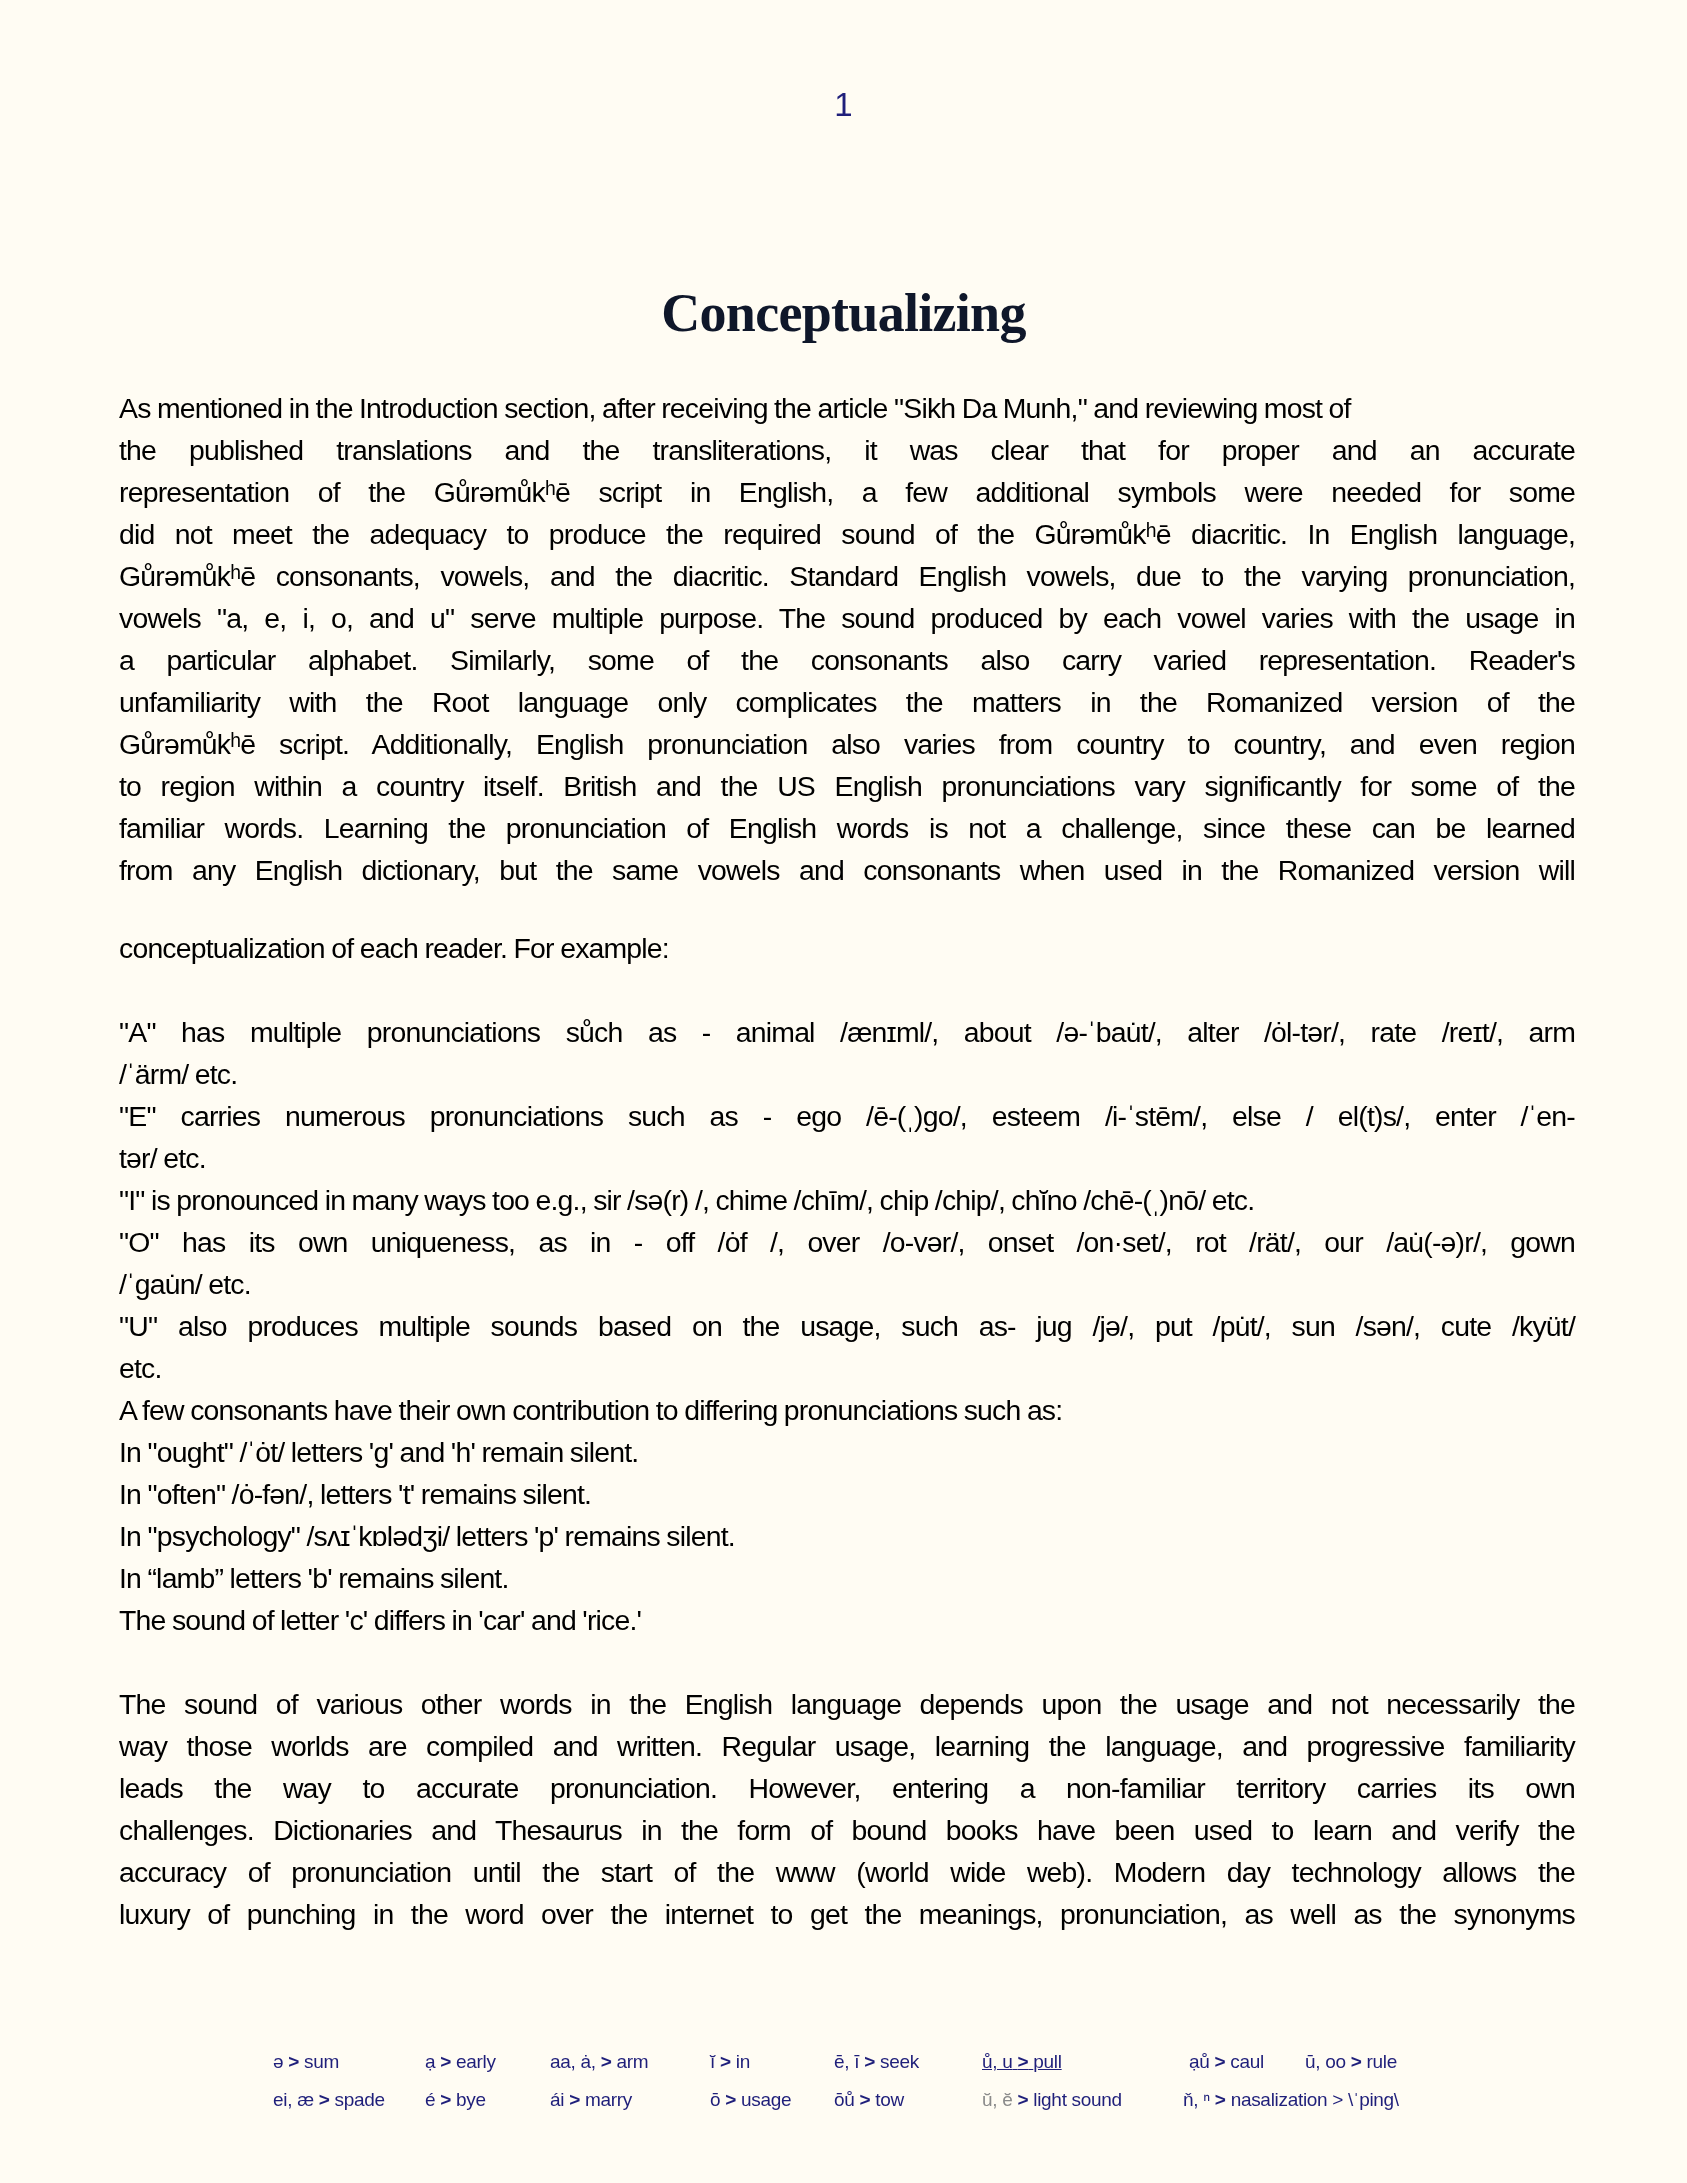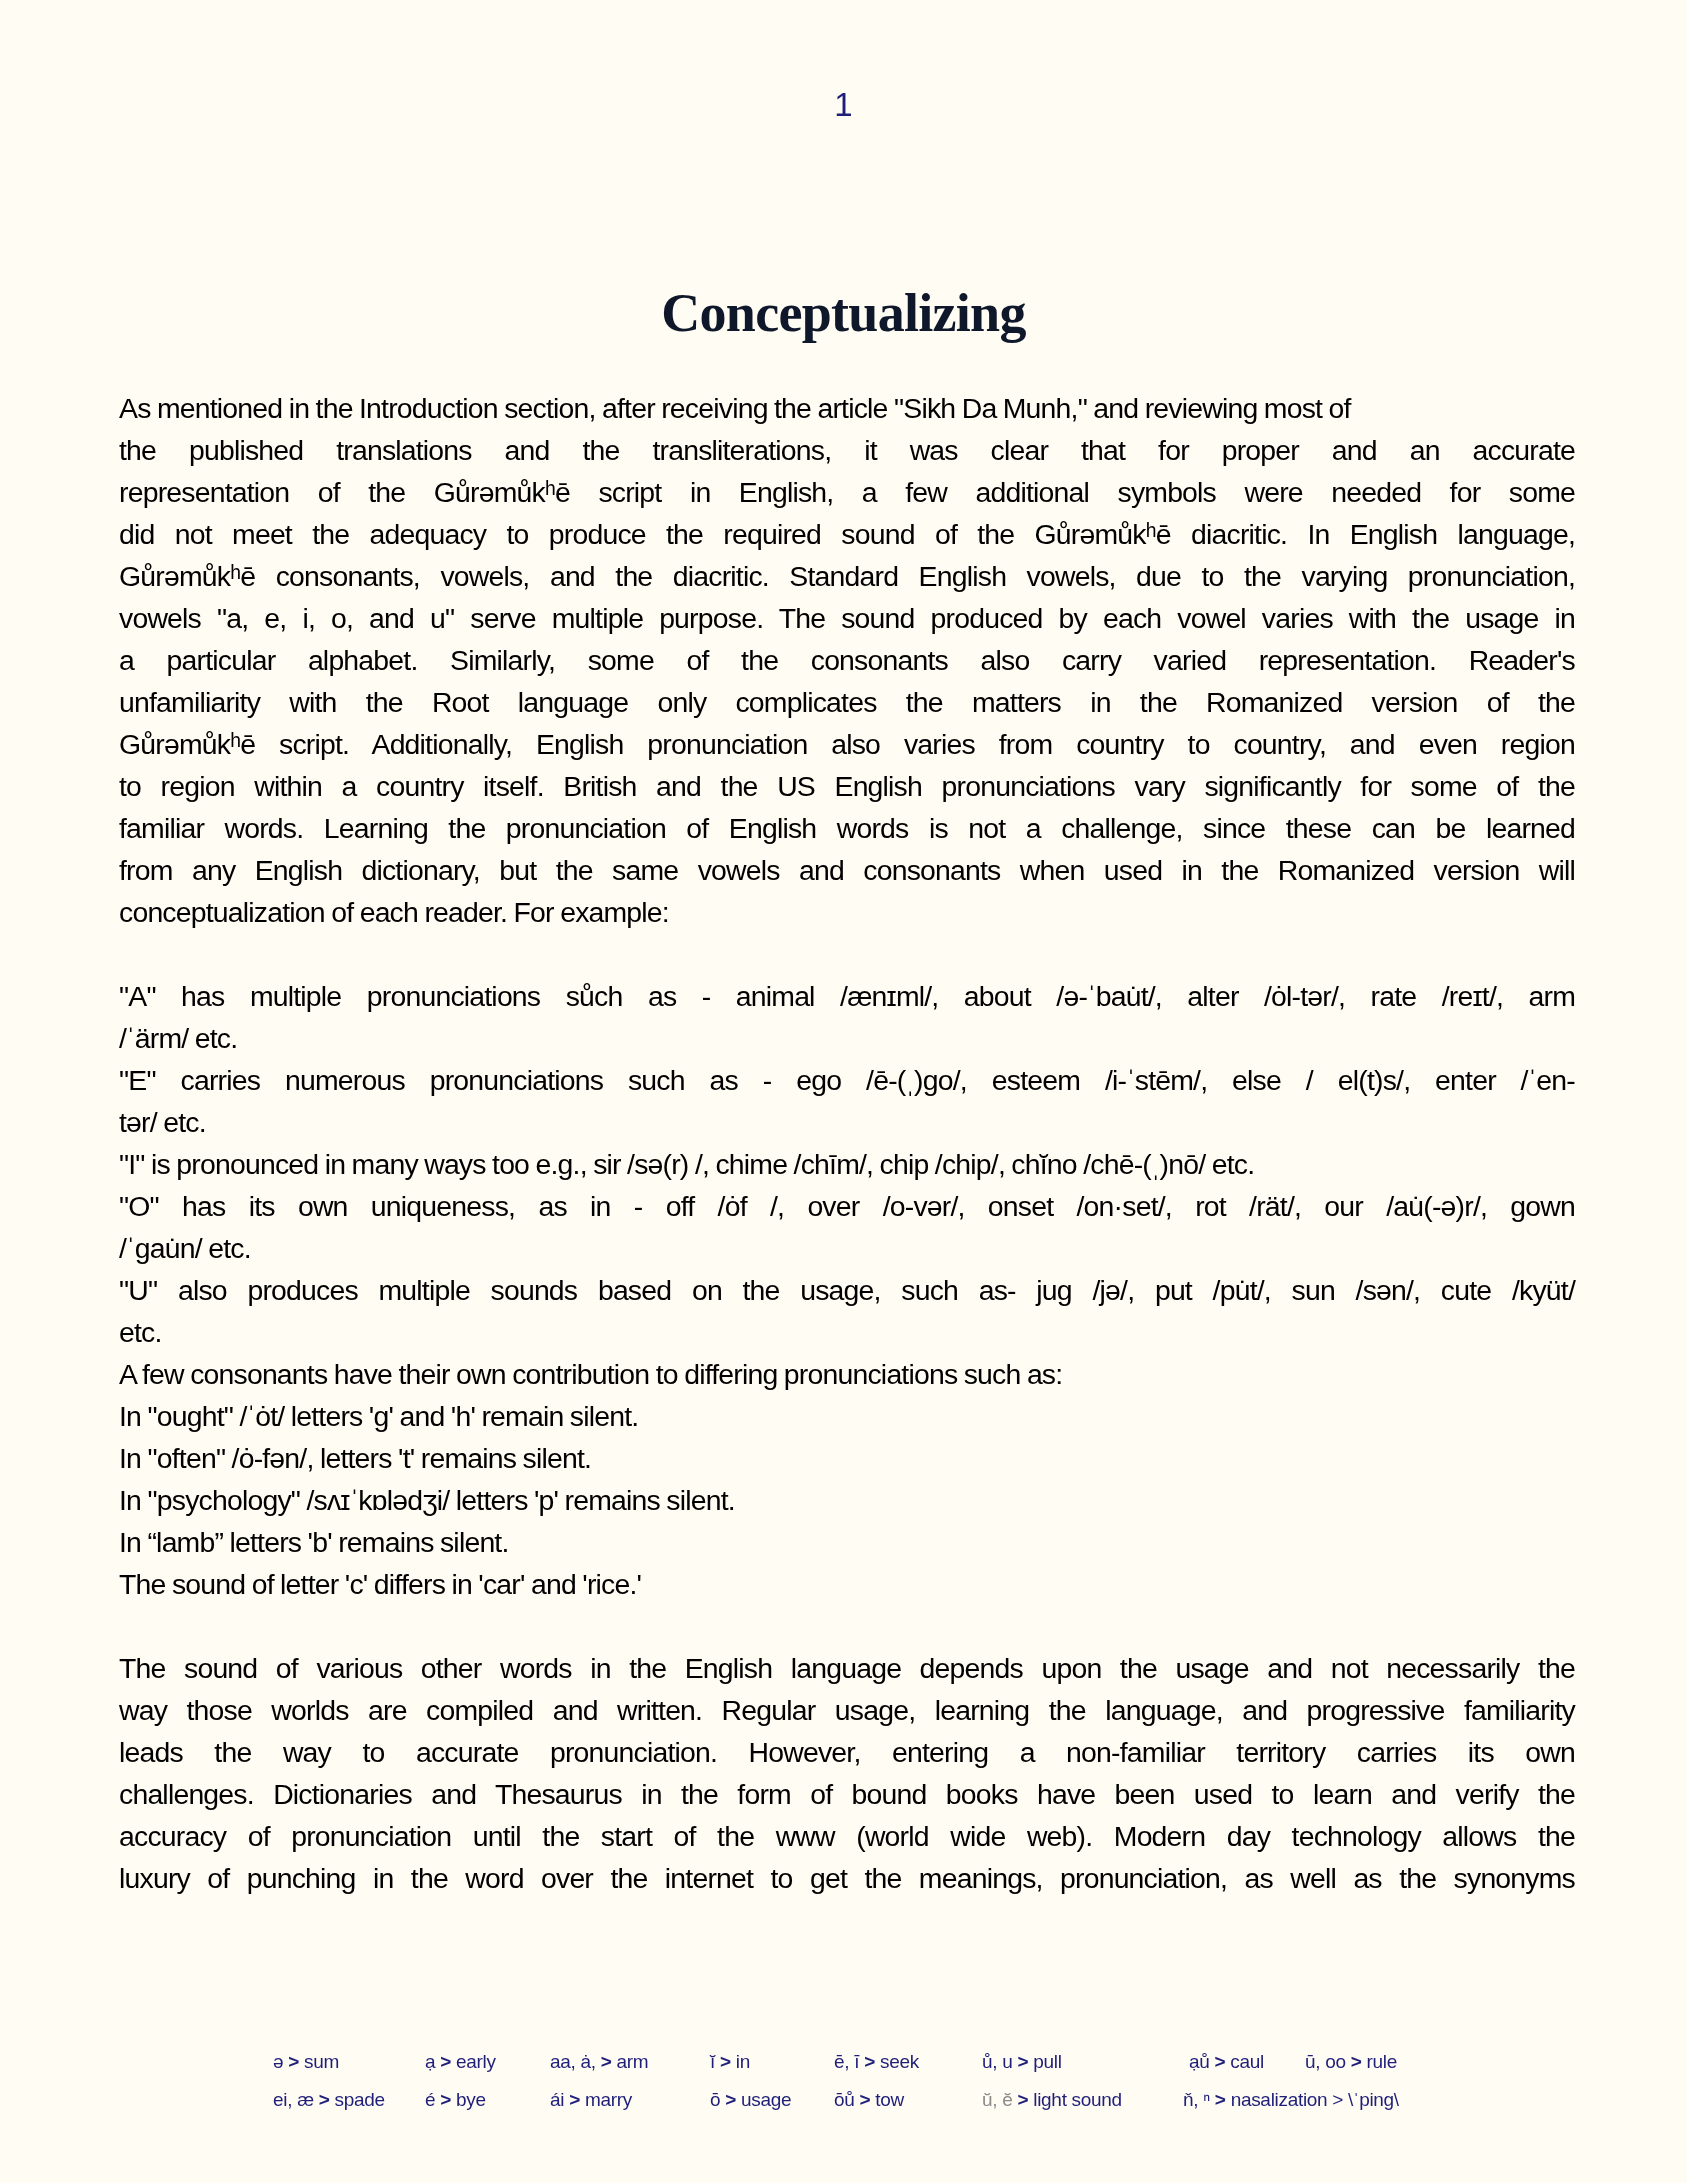--- a/index.html
+++ b/index.html
@@ -55,20 +55,21 @@
   }
   .spacer {
     height: 42px;
   }
   .line {
     margin: 0;
     text-align: justify;
   }
   .line.last {
     text-align: left;
+    margin-top: 36px;
   }
   .examples {
     margin: 0;
   }
   .example-line {
     margin: 0;
     text-align: justify;
     text-align-last: left;
   }
   .legend {
@@ -156,21 +157,21 @@
   </div>
 </div>
 
 <div class="legend">
   <div class="legend-row">
     <span class="legend-item" style="left:0px;"><span class="sym">ə</span> <span class="gt">&gt;</span> <span>sum</span></span>
     <span class="legend-item" style="left:152px;"><span class="sym">ạ</span> <span class="gt">&gt;</span> <span>early</span></span>
     <span class="legend-item" style="left:277px;"><span class="sym">aa, ȧ,</span> <span class="gt">&gt;</span> <span>arm</span></span>
     <span class="legend-item" style="left:437px;"><span class="sym">ĭ</span> <span class="gt">&gt;</span> <span>in</span></span>
     <span class="legend-item" style="left:561px;"><span class="sym">ē, ī</span> <span class="gt">&gt;</span> <span>seek</span></span>
-    <span class="legend-item" style="left:709px;"><span class="sym">ů, u</span> <span class="gt">&gt;</span> <span>pull</span></span>
+    <span class="legend-item" style="left:709px;text-decoration:underline;"><span class="sym">ů, u</span> <span class="gt">&gt;</span> <span>pull</span></span>
     <span class="legend-item" style="left:916px;"><span class="sym">ạů</span> <span class="gt">&gt;</span> <span>caul</span></span>
     <span class="legend-item" style="left:1032px;"><span class="sym">ū, oo</span> <span class="gt">&gt;</span> <span>rule</span></span>
   </div>
   <div class="legend-row">
     <span class="legend-item" style="left:0px;"><span class="sym">ei, æ</span> <span class="gt">&gt;</span> <span>spade</span></span>
     <span class="legend-item" style="left:152px;"><span class="sym">é</span> <span class="gt">&gt;</span> <span>bye</span></span>
     <span class="legend-item" style="left:277px;"><span class="sym">ái</span> <span class="gt">&gt;</span> <span>marry</span></span>
     <span class="legend-item" style="left:437px;"><span class="sym">ō</span> <span class="gt">&gt;</span> <span>usage</span></span>
     <span class="legend-item" style="left:561px;"><span class="sym">ōů</span> <span class="gt">&gt;</span> <span>tow</span></span>
     <span class="legend-item" style="left:709px;"><span class="sym gray">ŭ, ĕ</span> <span class="gt">&gt;</span> <span>light sound</span></span>

